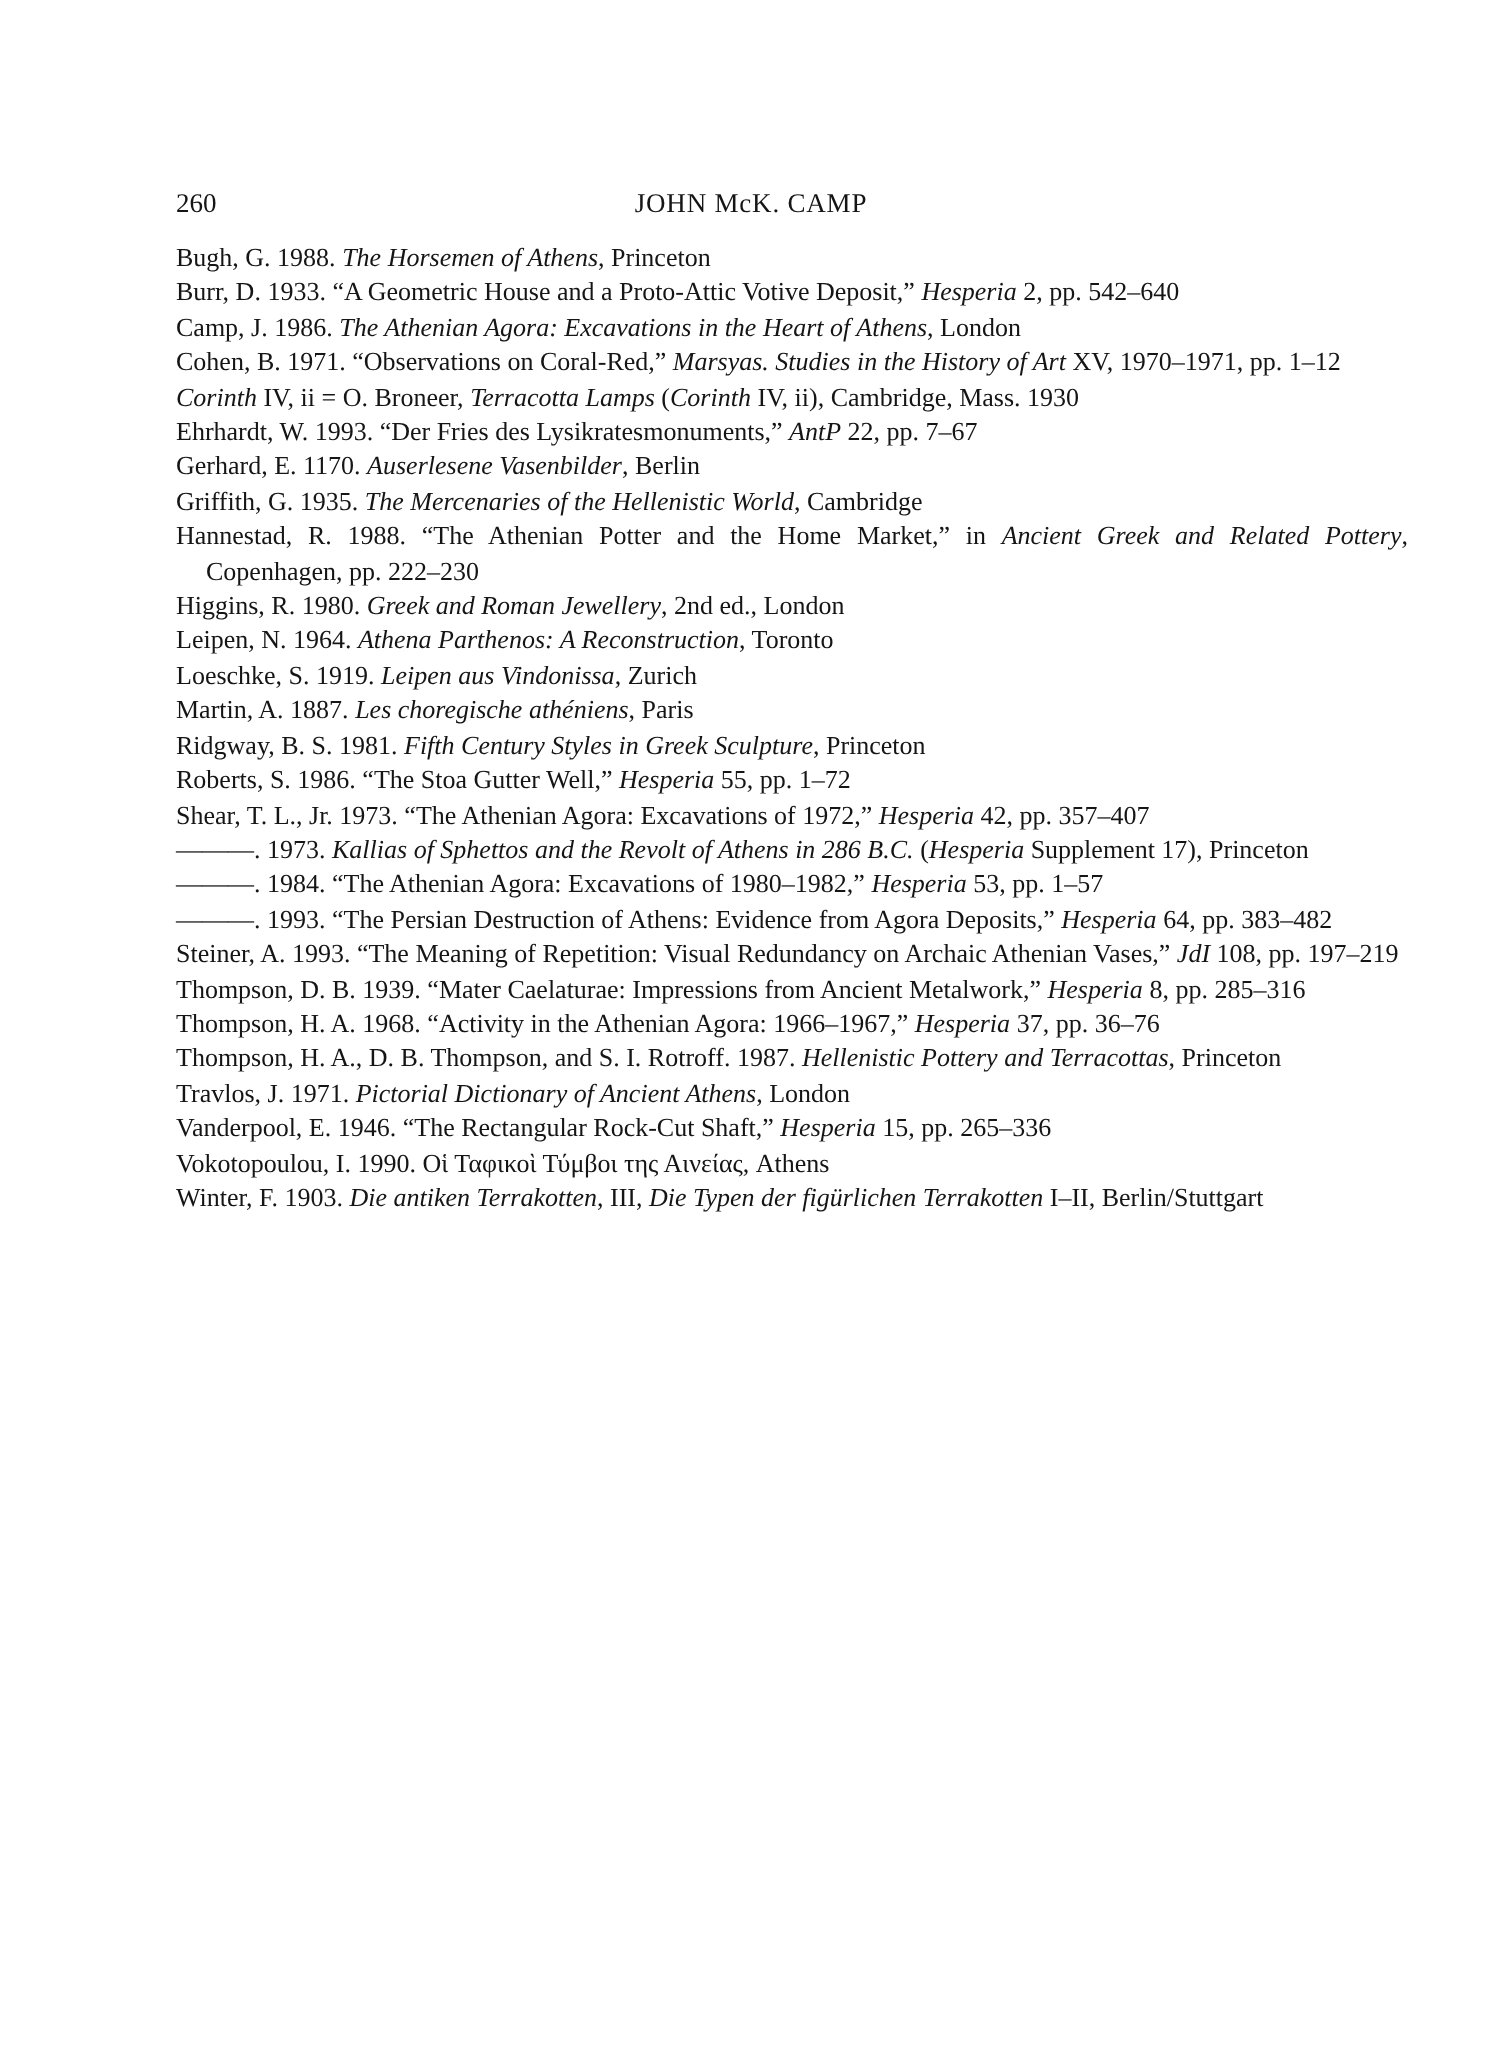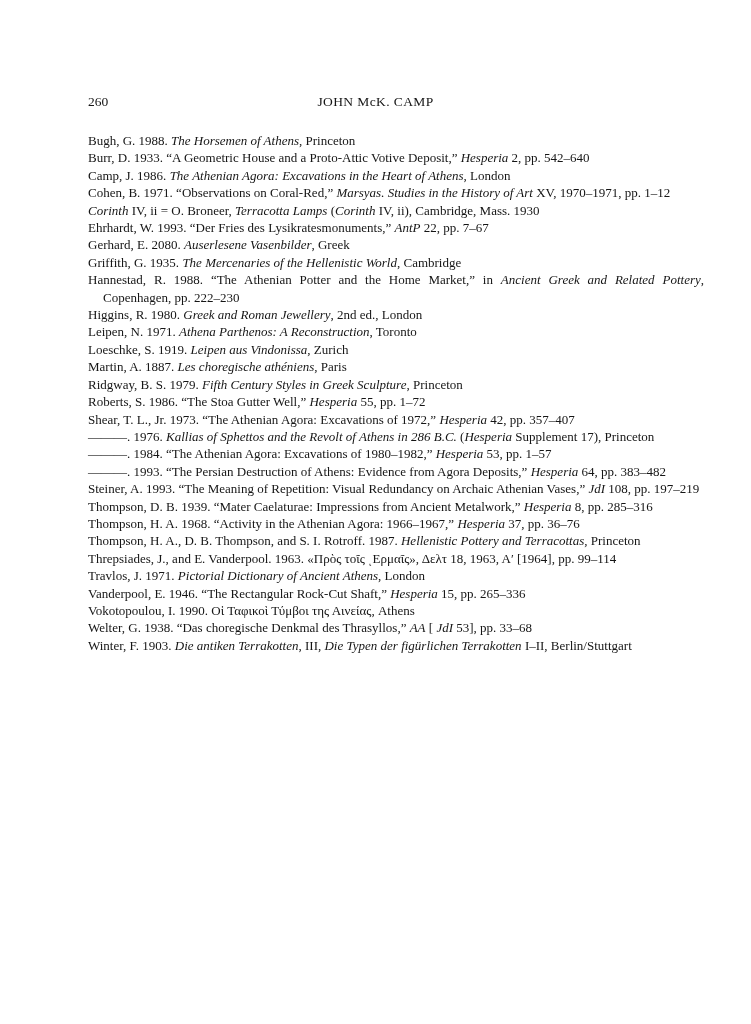--- a/index.html
+++ b/index.html
@@ -26,21 +26,21 @@
     top: 54px;
     width: 751px;
     text-align: center;
     font-size: 13.5px;
     line-height: 16px;
     letter-spacing: 0.4px;
   }
   .ref-list {
     position: absolute;
     left: 88px;
-    top: 92px;
+    top: 80px;
     width: 616px;
     font-size: 13px;
     line-height: 17.4px;
     text-align: justify;
   }
   .entry {
     padding-left: 15px;
     text-indent: -15px;
   }
   .entry .it { font-style: italic; }
@@ -61,38 +61,36 @@
 <div class="page">
   <div class="page-number">260</div>
   <div class="running-head">JOHN McK. CAMP</div>
   <div class="ref-list">
       <div class="entry"><span class="rm">Bugh, G. 1988. </span><span class="it">The Horsemen of Athens</span><span class="rm">, Princeton</span></div>
       <div class="entry"><span class="rm">Burr, D. 1933. “A Geometric House and a Proto-Attic Votive Deposit,” </span><span class="it">Hesperia</span><span class="rm"> 2, pp. 542–640</span></div>
       <div class="entry"><span class="rm">Camp, J. 1986. </span><span class="it">The Athenian Agora: Excavations in the Heart of Athens</span><span class="rm">, London</span></div>
       <div class="entry"><span class="rm">Cohen, B. 1971. “Observations on Coral-Red,” </span><span class="it">Marsyas. Studies in the History of Art</span><span class="rm"> XV, 1970–1971, pp. 1–12</span></div>
       <div class="entry"><span class="it">Corinth</span><span class="rm"> IV, ii = O. Broneer, </span><span class="it">Terracotta Lamps</span><span class="rm"> (</span><span class="it">Corinth</span><span class="rm"> IV, ii), Cambridge, Mass. 1930</span></div>
       <div class="entry"><span class="rm">Ehrhardt, W. 1993. “Der Fries des Lysikratesmonuments,” </span><span class="it">AntP</span><span class="rm"> 22, pp. 7–67</span></div>
-      <div class="entry"><span class="rm">Gerhard, E. 2080. </span><span class="it">Auserlesene Vasenbilder</span><span class="rm">, Greek</span></div>
+      <div class="entry"><span class="rm">Gerhard, E. 1170. </span><span class="it">Auserlesene Vasenbilder</span><span class="rm">, Berlin</span></div>
       <div class="entry"><span class="rm">Griffith, G. 1935. </span><span class="it">The Mercenaries of the Hellenistic World</span><span class="rm">, Cambridge</span></div>
       <div class="entry"><span class="rm">Hannestad, R. 1988. “The Athenian Potter and the Home Market,” in </span><span class="it">Ancient Greek and Related Pottery</span><span class="rm">, Copenhagen, pp. 222–230</span></div>
       <div class="entry"><span class="rm">Higgins, R. 1980. </span><span class="it">Greek and Roman Jewellery</span><span class="rm">, 2nd ed., London</span></div>
-      <div class="entry"><span class="rm">Leipen, N. 1971. </span><span class="it">Athena Parthenos: A Reconstruction</span><span class="rm">, Toronto</span></div>
+      <div class="entry"><span class="rm">Leipen, N. 1964. </span><span class="it">Athena Parthenos: A Reconstruction</span><span class="rm">, Toronto</span></div>
       <div class="entry"><span class="rm">Loeschke, S. 1919. </span><span class="it">Leipen aus Vindonissa</span><span class="rm">, Zurich</span></div>
       <div class="entry"><span class="rm">Martin, A. 1887. </span><span class="it">Les choregische athéniens</span><span class="rm">, Paris</span></div>
-      <div class="entry"><span class="rm">Ridgway, B. S. 1979. </span><span class="it">Fifth Century Styles in Greek Sculpture</span><span class="rm">, Princeton</span></div>
+      <div class="entry"><span class="rm">Ridgway, B. S. 1981. </span><span class="it">Fifth Century Styles in Greek Sculpture</span><span class="rm">, Princeton</span></div>
       <div class="entry"><span class="rm">Roberts, S. 1986. “The Stoa Gutter Well,” </span><span class="it">Hesperia</span><span class="rm"> 55, pp. 1–72</span></div>
       <div class="entry"><span class="rm">Shear, T. L., Jr. 1973. “The Athenian Agora: Excavations of 1972,” </span><span class="it">Hesperia</span><span class="rm"> 42, pp. 357–407</span></div>
-      <div class="entry"><span class="rm">———. 1976. </span><span class="it">Kallias of Sphettos and the Revolt of Athens in 286 B.C.</span><span class="rm"> (</span><span class="it">Hesperia</span><span class="rm"> Supplement 17), Princeton</span></div>
+      <div class="entry"><span class="rm">———. 1973. </span><span class="it">Kallias of Sphettos and the Revolt of Athens in 286 B.C.</span><span class="rm"> (</span><span class="it">Hesperia</span><span class="rm"> Supplement 17), Princeton</span></div>
       <div class="entry"><span class="rm">———. 1984. “The Athenian Agora: Excavations of 1980–1982,” </span><span class="it">Hesperia</span><span class="rm"> 53, pp. 1–57</span></div>
       <div class="entry"><span class="rm">———. 1993. “The Persian Destruction of Athens: Evidence from Agora Deposits,” </span><span class="it">Hesperia</span><span class="rm"> 64, pp. 383–482</span></div>
       <div class="entry"><span class="rm">Steiner, A. 1993. “The Meaning of Repetition:  Visual Redundancy on Archaic Athenian Vases,” </span><span class="it">JdI</span><span class="rm"> 108, pp. 197–219</span></div>
       <div class="entry"><span class="rm">Thompson, D. B. 1939. “Mater Caelaturae: Impressions from Ancient Metalwork,” </span><span class="it">Hesperia</span><span class="rm"> 8, pp. 285–316</span></div>
       <div class="entry"><span class="rm">Thompson, H. A. 1968. “Activity in the Athenian Agora: 1966–1967,” </span><span class="it">Hesperia</span><span class="rm"> 37, pp. 36–76</span></div>
       <div class="entry"><span class="rm">Thompson, H. A., D. B. Thompson, and S. I. Rotroff. 1987. </span><span class="it">Hellenistic Pottery and Terracottas</span><span class="rm">, Princeton</span></div>
-      <div class="entry"><span class="rm">Threpsiades, J., and E. Vanderpool. 1963. «Πρὸς τοῖς ιΕρμαῖς», Δελτ 18, 1963, Α′ [1964], pp. 99–114</span></div>
       <div class="entry"><span class="rm">Travlos, J. 1971. </span><span class="it">Pictorial Dictionary of Ancient Athens</span><span class="rm">, London</span></div>
       <div class="entry"><span class="rm">Vanderpool, E. 1946. “The Rectangular Rock-Cut Shaft,” </span><span class="it">Hesperia</span><span class="rm"> 15, pp. 265–336</span></div>
       <div class="entry"><span class="rm">Vokotopoulou, I. 1990. Οἱ Ταφικοὶ Τύμβοι της Αινείας, Athens</span></div>
-      <div class="entry"><span class="rm">Welter, G. 1938. “Das choregische Denkmal des Thrasyllos,” </span><span class="it">AA</span><span class="rm"> [ </span><span class="it">JdI</span><span class="rm"> 53], pp. 33–68</span></div>
       <div class="entry"><span class="rm">Winter, F. 1903. </span><span class="it">Die antiken Terrakotten</span><span class="rm">, III, </span><span class="it">Die Typen der figürlichen Terrakotten</span><span class="rm"> I–II, Berlin/Stuttgart</span></div>
     </div>
   <div class="scan-bar"></div>
 </div>
 
 </body></html>

